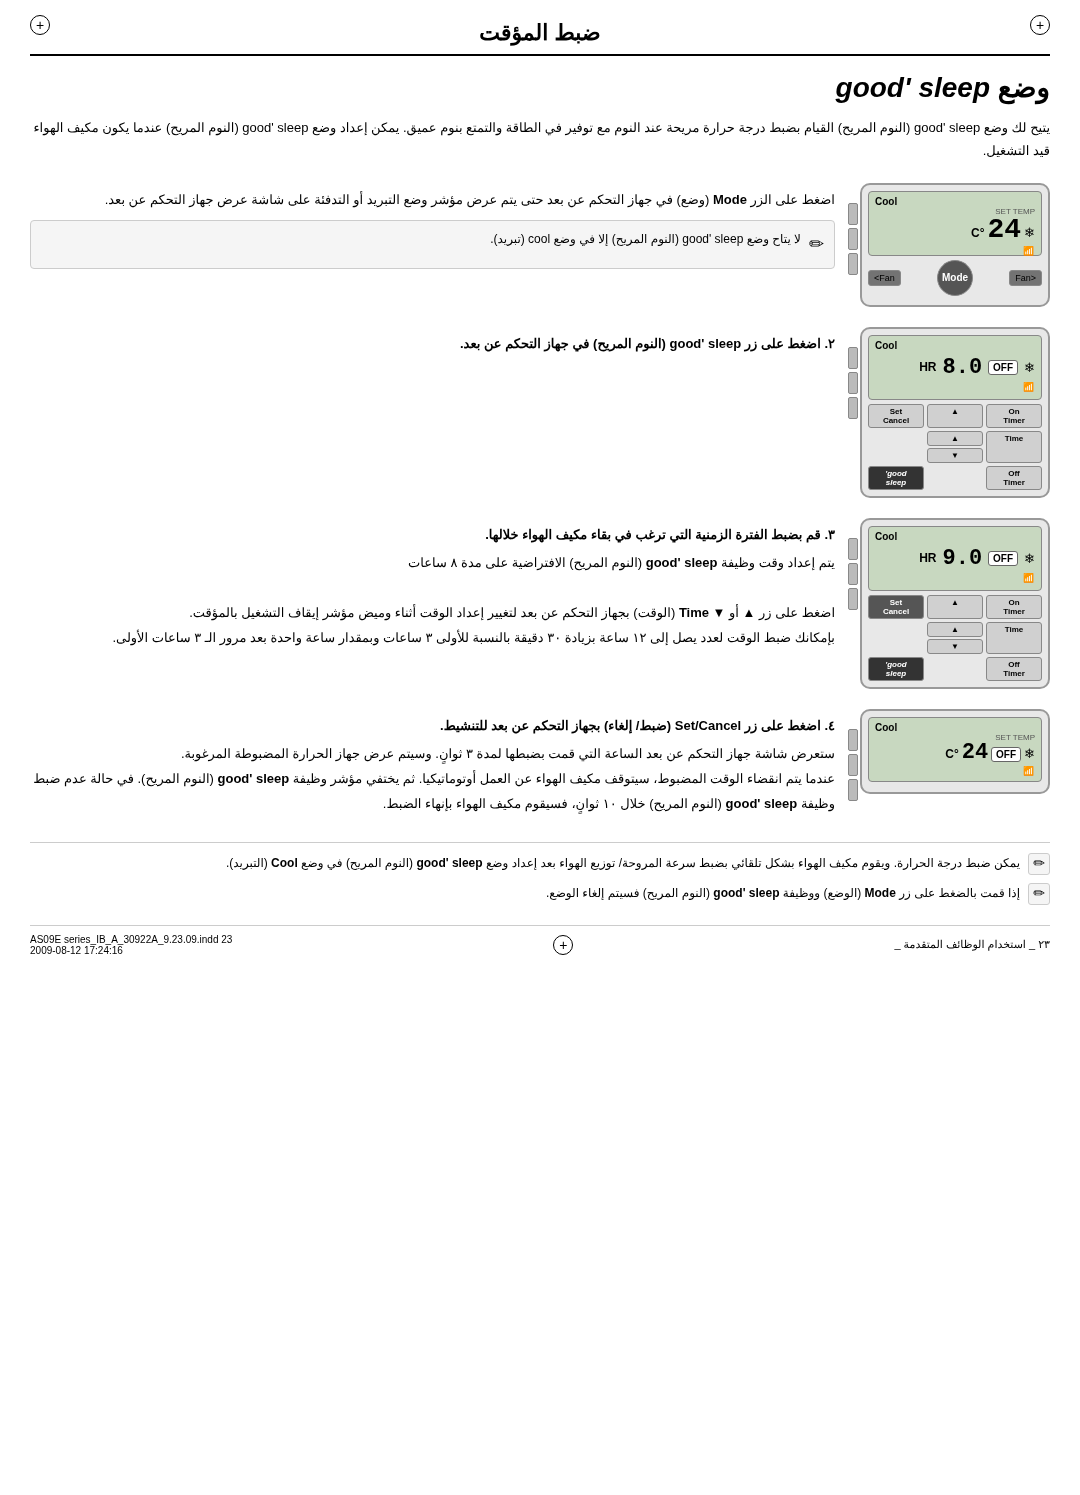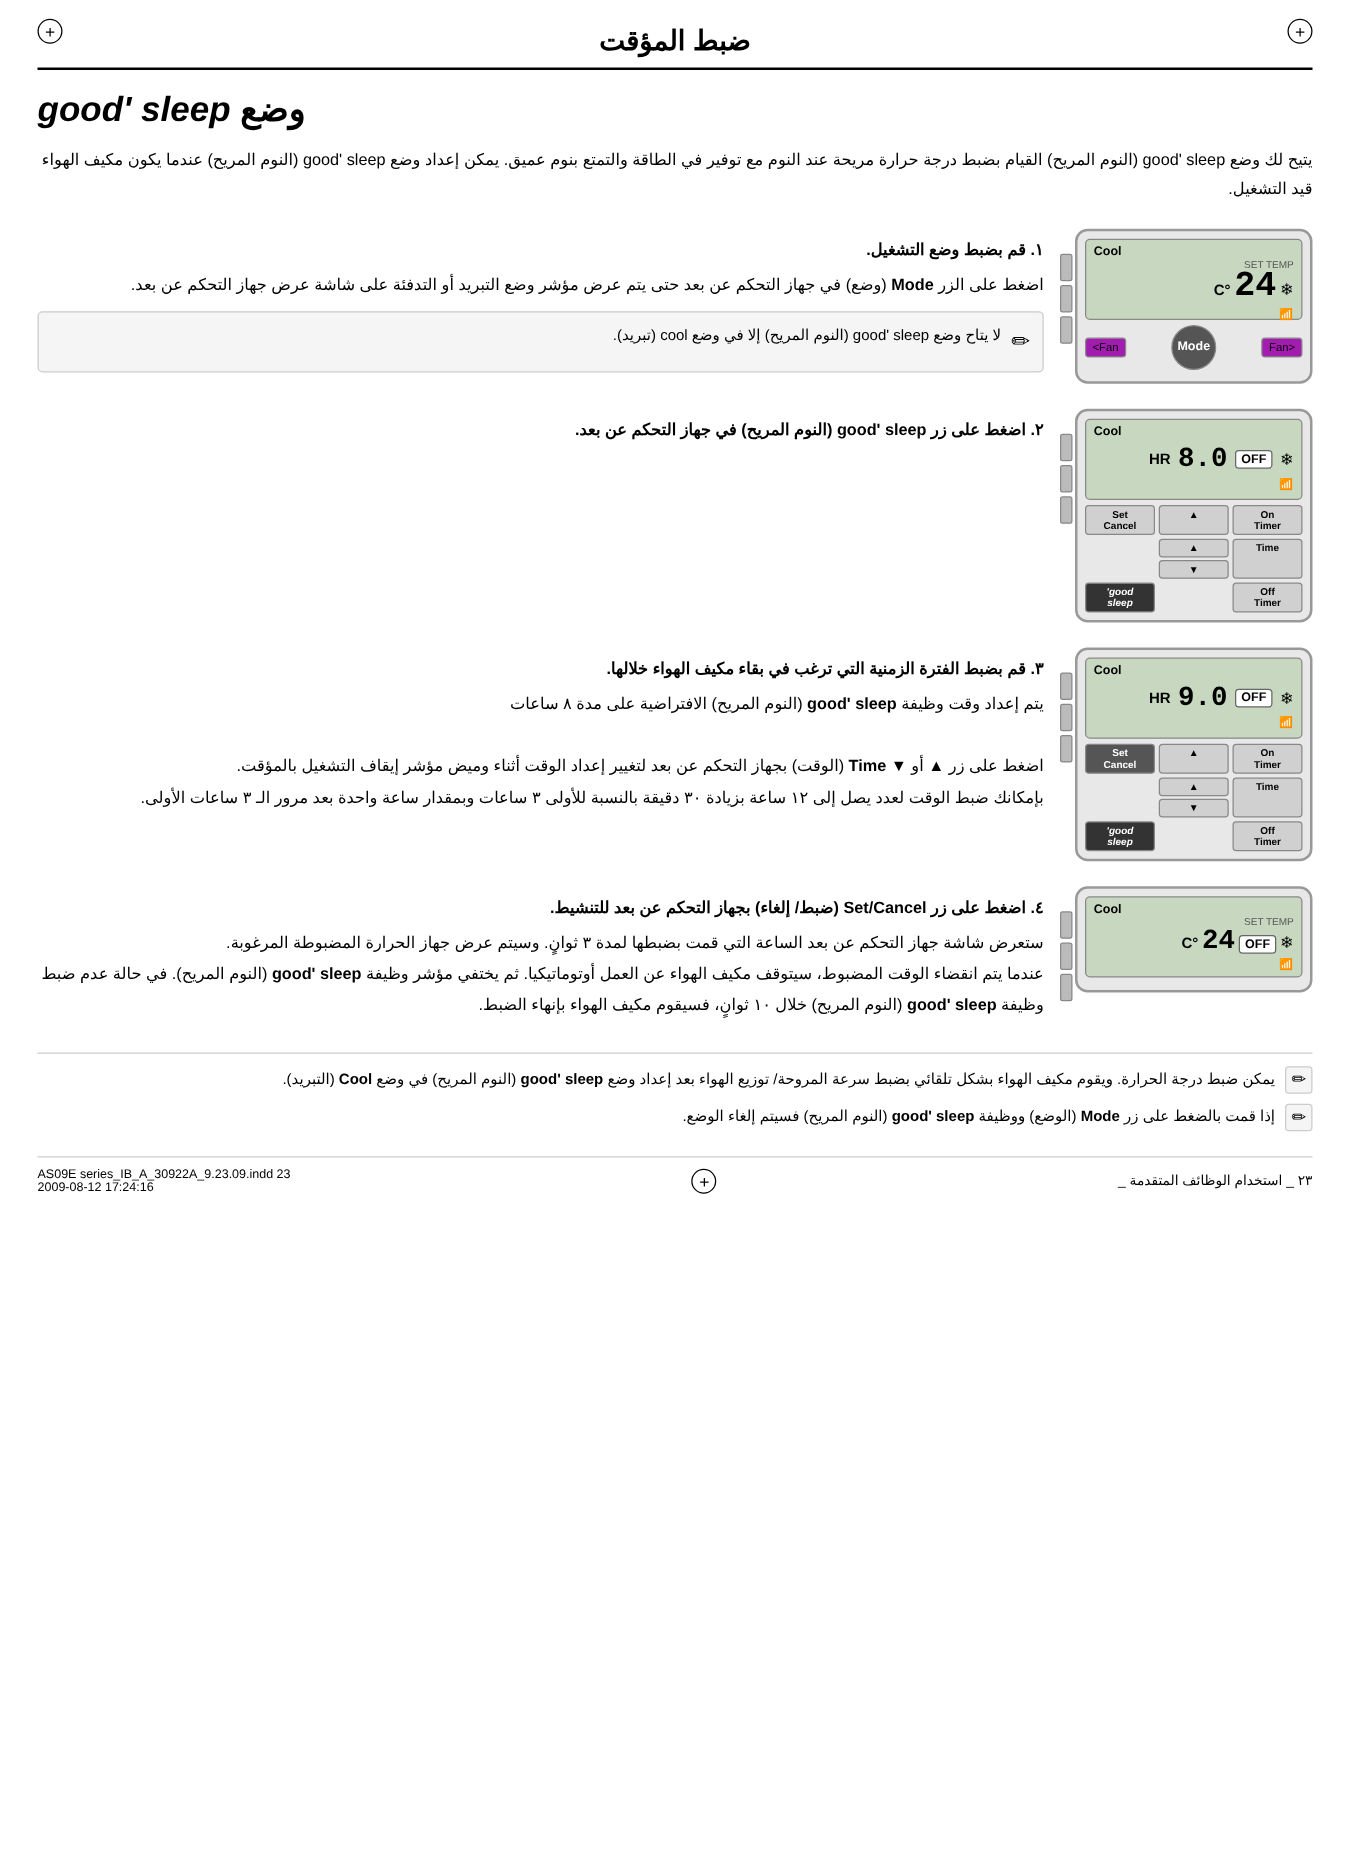--- a/index.html
+++ b/index.html
@@ -29,21 +29,21 @@
       margin-bottom: 15px;
     }
     .page-header h1 {
       font-size: 22px;
       font-weight: bold;
       text-align: center;
     }
 
     
     .section-title {
-      text-align: left;
+      text-align: right;
       font-size: 28px;
       font-weight: bold;
       margin-bottom: 12px;
     }
     .section-title span.good-sleep {
       font-style: italic;
     }
 
     
     .intro-text {
@@ -194,21 +194,21 @@
     }
 
     .fan-row {
       display: flex;
       align-items: center;
       justify-content: space-between;
       margin: 3px 0;
     }
 
     .fan-btn {
-      background: #a21caf;
+      background: #737373;
       border: 1px solid #888;
       border-radius: 3px;
       padding: 2px 5px;
       font-size: 9px;
     }
 
     .note-box {
       display: flex;
       align-items: flex-start;
       gap: 8px;
@@ -379,24 +379,20 @@
             </div>
             <div class="fan-row">
               <div class="fan-btn">&lt;Fan</div>
               <div class="remote-btn mode-btn">Mode</div>
               <div class="fan-btn">Fan&gt;</div>
             </div>
           </div>
         </div>
       </div>
       <div class="step-content">
-        <div class="step-heading">
-          <span>١. </span>
-          <span>قم بضبط وضع التشغيل.</span>
-        </div>
         <div>
           اضغط على الزر <strong>Mode</strong> (وضع) في جهاز التحكم عن بعد حتى يتم عرض مؤشر وضع التبريد أو التدفئة على شاشة عرض جهاز التحكم عن بعد.
         </div>
         <div class="note-box">
           <span class="note-icon">✏</span>
           <span>لا يتاح وضع good' sleep (النوم المريح) إلا في وضع cool (تبريد).</span>
         </div>
       </div>
     </div>
 

